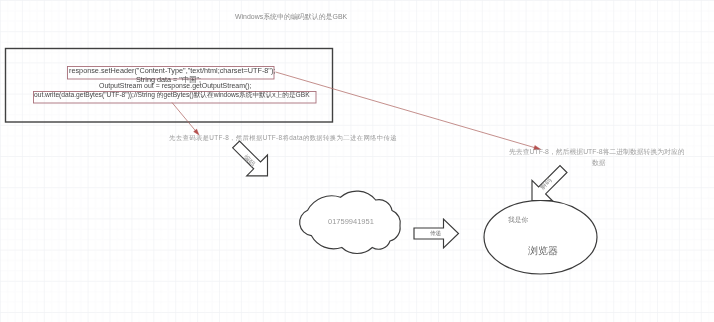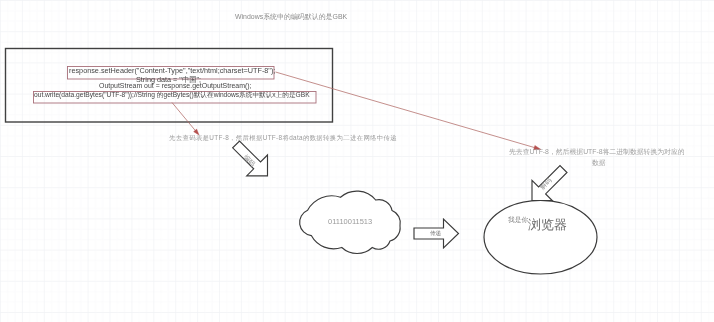--- a/index.html
+++ b/index.html
@@ -68,24 +68,24 @@
 
   <div class="txt" style="left:69px;top:67.3px;font-size:7.28px;color:#454545;">response.setHeader("Content-Type","text/html;charset=UTF-8");</div>
   <div class="txt" style="left:136px;top:75.6px;font-size:7.25px;color:#454545;">String data = "中国";</div>
   <div class="txt" style="left:99px;top:83.4px;font-size:6.95px;color:#454545;">OutputStream out = response.getOutputStream();</div>
   <div class="txt" style="left:34px;top:92.3px;font-size:6.65px;color:#454545;">out.write(data.getBytes("UTF-8"));//String 的getBytes()默认在windows系统中默认x上的是GBK</div>
 
   <div class="txt" style="left:169px;top:135px;font-size:6.4px;letter-spacing:0.33px;color:#9b9b9b;">先去查码表是UTF-8，然后根据UTF-8将data的数据转换为二进在网络中传递</div>
   <div class="txt" style="left:509px;top:148.5px;font-size:6.85px;letter-spacing:0px;color:#a0a0a0;">先去查UTF-8，然后根据UTF-8将二进制数据转换为对应的</div>
   <div class="txt" style="left:592px;top:159.5px;font-size:6.85px;color:#a0a0a0;">数据</div>
 
-  <div class="txt" style="left:328px;top:218px;font-size:7.5px;color:#9a9a9a;letter-spacing:0px;">01110011513</div>
+  <div class="txt" style="left:328px;top:218px;font-size:7.5px;color:#9a9a9a;letter-spacing:0px;">01759941951</div>
 
   <div class="txt" style="left:430px;top:230.5px;font-size:5.6px;color:#6f6f6f;">传递</div>
 
   <div class="txt" style="left:249px;top:161px;font-size:6.6px;color:#8b8b8b;transform:translate(-50%,-50%) rotate(45deg);">编码</div>
 
   <div class="txt" style="left:546px;top:184px;font-size:6.6px;color:#8b8b8b;transform:translate(-50%,-50%) rotate(-45deg);">解码</div>
 
   <div class="txt" style="left:508px;top:216.5px;font-size:6.7px;color:#7d7d7d;">我是你</div>
-  <div class="txt" style="left:528px;top:218px;font-size:13px;color:#6a6a6a;">浏览器</div>
+  <div class="txt" style="left:528px;top:246px;font-size:10px;color:#6a6a6a;">浏览器</div>
 
 </div>
 
 </body></html>

